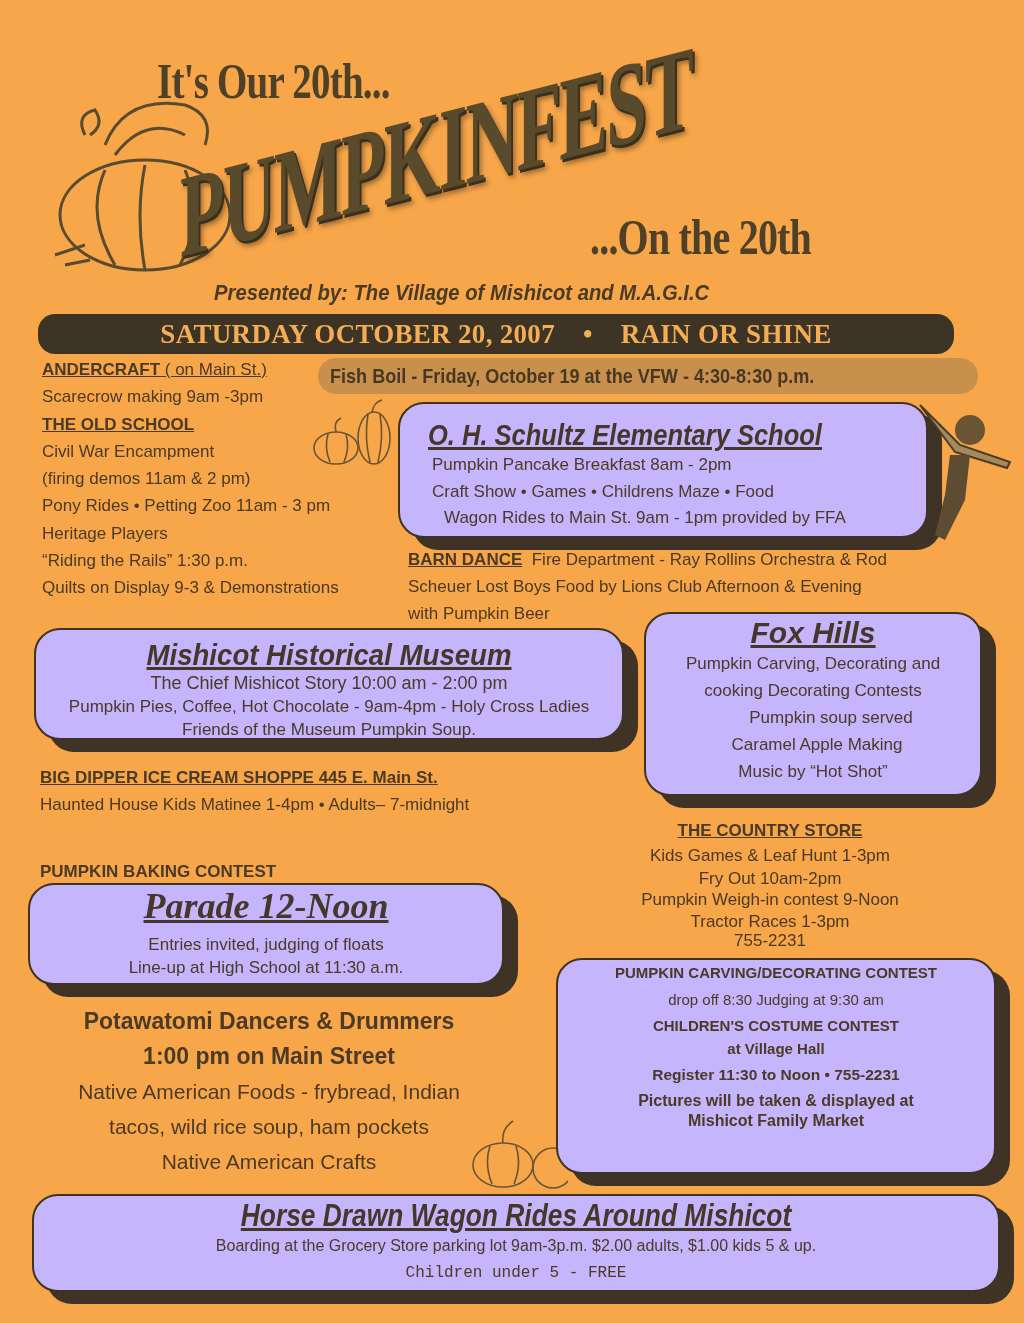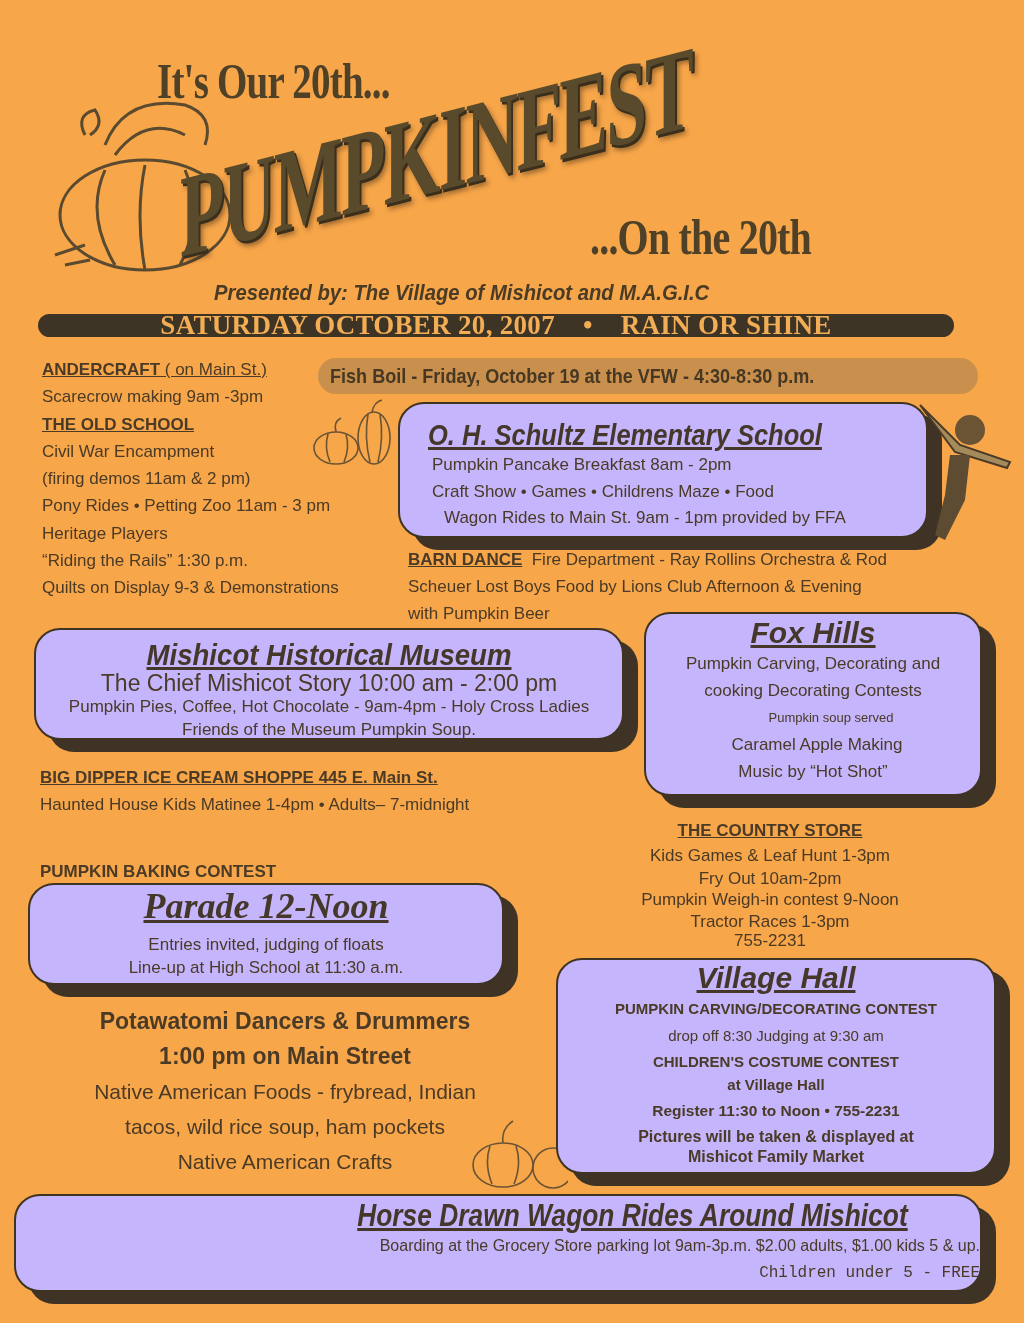--- a/index.html
+++ b/index.html
@@ -1,21 +1,21 @@
 <!DOCTYPE html>
 <html><head>
 <meta charset="utf-8">
 <style>
   html,body{margin:0;padding:0;}
   body{width:1024px;height:1323px;background:#f7a64a;position:relative;overflow:hidden;color:#4a3a26;font-family:"Liberation Sans",sans-serif;}
   .abs{position:absolute;}
   .title-small{font-family:"Liberation Serif",serif;font-weight:bold;color:#4f4028;letter-spacing:-1px;}
   .pumpkinfest{font-family:"Liberation Serif",serif;font-weight:bold;color:#5a4a2c;text-shadow:3px 3px 0 #3a2e1c,6px 6px 6px rgba(60,40,20,.5);letter-spacing:-3px;transform-origin:left bottom;}
   .presented{font-family:"Liberation Sans",sans-serif;font-weight:bold;font-style:italic;font-size:22px;color:#4a3b25;transform:scaleX(.92);transform-origin:left;}
-  .date-bar{left:38px;top:314px;width:916px;height:23px;background:#3e3426;border-radius:17px;color:#f2ad55;font-family:"Liberation Serif",serif;font-weight:bold;font-size:27px;display:flex;align-items:center;justify-content:center;gap:28px;letter-spacing:.3px;}
+  .date-bar{left:38px;top:314px;width:916px;height:40px;background:#3e3426;border-radius:17px;color:#f2ad55;font-family:"Liberation Serif",serif;font-weight:bold;font-size:27px;display:flex;align-items:center;justify-content:center;gap:28px;letter-spacing:.3px;}
   .fishboil{left:318px;top:358px;width:660px;height:36px;background:#c98f4c;border-radius:18px;font-weight:bold;font-size:21px;color:#463824;display:flex;align-items:center;padding-left:12px;box-sizing:border-box;transform-origin:left;}
   .u{text-decoration:underline;}
   .head{font-weight:bold;font-size:17px;text-decoration:underline;color:#4a3a26;}
   .line{font-size:17px;color:#4a3a26;}
   .box{position:absolute;border:2px solid #3f3322;border-radius:26px;box-shadow:14px 12px 0 #3e3324;background:#c4b5fd;box-sizing:border-box;text-align:center;}
   .box-title{font-family:"Liberation Sans",sans-serif;font-weight:bold;font-style:italic;text-decoration:underline;color:#45372a;}
   .left-col{left:42px;top:356px;width:340px;line-height:27.3px;}
   .mid{font-size:17px;}
 </style>
 </head>
@@ -88,30 +88,30 @@
 </svg>
 
 <div class="abs mid" style="left:408px;top:546px;line-height:27px;width:540px;">
   <div><span class="head">BARN DANCE</span>&nbsp; <span>Fire Department - Ray Rollins Orchestra &amp; Rod</span></div>
   <div>Scheuer Lost Boys  Food by Lions Club Afternoon &amp; Evening</div>
   <div>with Pumpkin Beer</div>
 </div>
 
 <div class="box" style="left:34px;top:628px;width:590px;height:112px;">
   <div class="box-title" style="font-size:30px;margin-top:8px;transform:scaleX(.92);">Mishicot Historical Museum</div>
-  <div style="font-size:23px;line-height:23px;">The Chief Mishicot Story 10:00 am - 2:00 pm</div>
+  <div style="font-size:18px;line-height:23px;">The Chief Mishicot Story 10:00 am - 2:00 pm</div>
   <div style="font-size:17px;line-height:23px;white-space:nowrap;">Pumpkin Pies, Coffee, Hot Chocolate - 9am-4pm - Holy Cross Ladies</div>
   <div style="font-size:17px;line-height:23px;">Friends of the Museum Pumpkin Soup.</div>
 </div>
 
 <div class="box" style="left:644px;top:612px;width:338px;height:184px;">
   <div class="box-title" style="font-size:30px;margin-top:2px;">Fox Hills</div>
   <div style="font-size:17px;line-height:27px;">Pumpkin Carving, Decorating and</div>
   <div style="font-size:17px;line-height:27px;">cooking Decorating Contests</div>
-  <div style="font-size:13px;line-height:27px;padding-left:36px;">Pumpkin soup served</div>
+  <div style="font-size:17px;line-height:27px;padding-left:36px;">Pumpkin soup served</div>
   <div style="font-size:17px;line-height:27px;margin-left:8px;">Caramel Apple Making</div>
   <div style="font-size:17px;line-height:27px;">Music by “Hot Shot”</div>
 </div>
 
 <div class="abs" style="left:40px;top:764px;line-height:27px;">
   <div class="head">BIG DIPPER ICE CREAM SHOPPE 445 E. Main St.</div>
   <div class="line">Haunted House Kids Matinee 1-4pm • Adults– 7-midnight</div>
   <div class="line" style="font-weight:bold;margin-top:40px;">PUMPKIN BAKING CONTEST</div>
   <div class="line"><span>drop off 8:30 a.m.</span><span style="font-size:13px;"> - Janice Weigert Dance Studio</span></div>
 </div>
@@ -124,45 +124,44 @@
   <div class="line" style="line-height:21px;">Tractor Races 1-3pm</div>
   <div class="line" style="line-height:17px;">755-2231</div>
 </div>
 
 <div class="box" style="left:28px;top:883px;width:476px;height:102px;">
   <div class="box-title" style="font-family:'Liberation Serif',serif;font-size:36px;margin-top:0;">Parade  12-Noon</div>
   <div style="font-size:17px;line-height:23px;margin-top:6px;">Entries invited, judging of floats</div>
   <div style="font-size:17px;line-height:23px;">Line-up at High School at 11:30 a.m.</div>
 </div>
 
-<div class="abs" style="left:40px;top:1004px;width:490px;text-align:center;">
+<div class="abs" style="left:24px;top:1004px;width:490px;text-align:center;">
   <div style="font-weight:bold;font-size:23px;line-height:34px;">Potawatomi Dancers &amp; Drummers</div>
   <div style="font-weight:bold;font-size:23px;line-height:36px;">1:00 pm on Main Street</div>
   <div style="font-size:21px;line-height:35px;">Native American Foods - frybread, Indian</div>
   <div style="font-size:21px;line-height:35px;">tacos, wild rice soup, ham pockets</div>
   <div style="font-size:21px;line-height:35px;">Native American Crafts</div>
 </div>
 
 <svg class="abs" style="left:458px;top:1110px;" width="110" height="80" viewBox="0 0 110 80">
   <g fill="none" stroke="#6a5434" stroke-width="1.6">
     <ellipse cx="45" cy="55" rx="30" ry="22"></ellipse>
     <path d="M45 33 q-2 -14 10 -22"></path>
     <ellipse cx="95" cy="58" rx="20" ry="20"></ellipse>
     <path d="M32 36 q-6 18 2 38 M58 36 q6 18 -2 38"></path>
   </g>
 </svg>
 
 <div class="box" style="left:556px;top:958px;width:440px;height:216px;">
-  <div class="box-title" style="font-size:30px;margin-top:0px;line-height:36px;">Village  Hall</div>
   <div style="font-weight:bold;font-size:15px;line-height:26px;">PUMPKIN CARVING/DECORATING CONTEST</div>
   <div style="font-size:15px;line-height:27px;">drop off 8:30 Judging at 9:30 am</div>
   <div style="font-weight:bold;font-size:15px;line-height:26px;">CHILDREN'S COSTUME CONTEST</div>
   <div style="font-weight:bold;font-size:15px;line-height:20px;">at Village Hall</div>
   <div style="font-weight:bold;font-size:15.5px;line-height:32px;">Register 11:30 to Noon • 755-2231</div>
   <div style="font-weight:bold;font-size:16px;line-height:20px;">Pictures will be taken &amp; displayed at</div>
   <div style="font-weight:bold;font-size:16px;line-height:20px;">Mishicot Family Market</div>
 </div>
 
-<div class="box" style="left:14px;top:1194px;width:968px;height:98px;text-align:right;">
+<div class="box" style="left:32px;top:1194px;width:968px;height:98px;">
   <div class="box-title" style="font-size:31px;margin-top:2px;transform:scaleX(.85);white-space:nowrap;">Horse Drawn Wagon Rides Around Mishicot</div>
   <div style="font-size:16px;line-height:24px;">Boarding at the Grocery Store parking lot 9am-3p.m.  $2.00 adults, $1.00 kids 5 &amp; up.</div>
   <div style="font-size:16px;line-height:30px;font-family:Liberation Mono, monospace;">Children under 5 - FREE</div>
 </div>
 
 </body></html>

